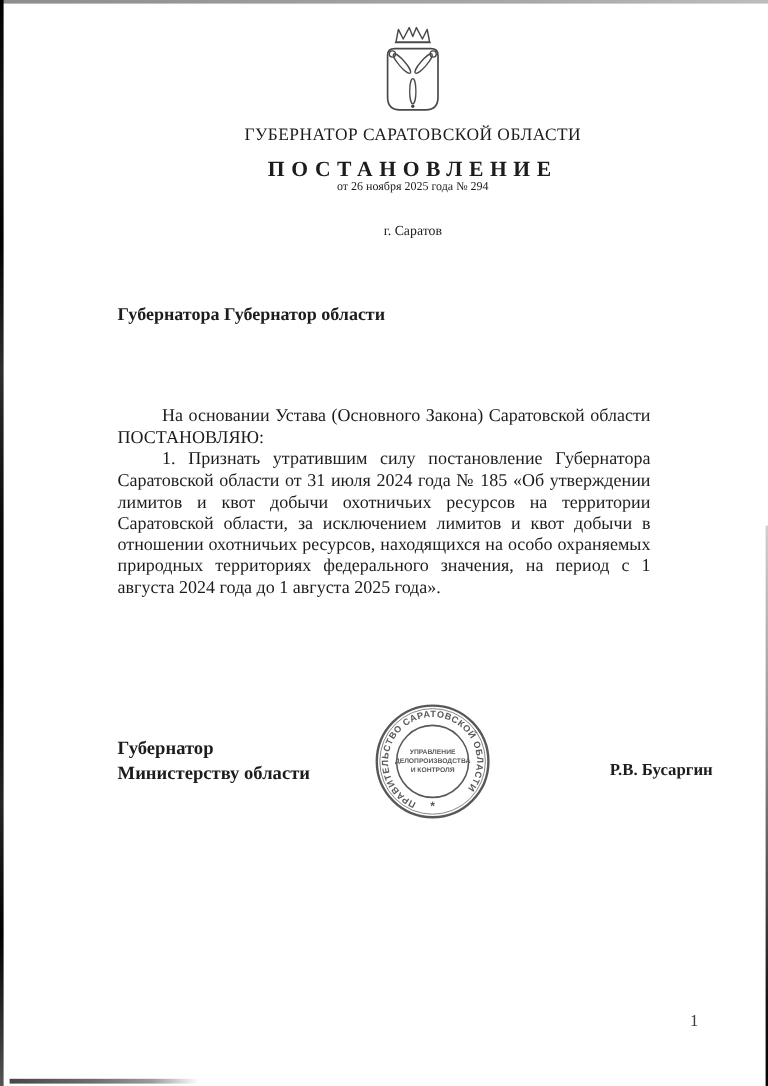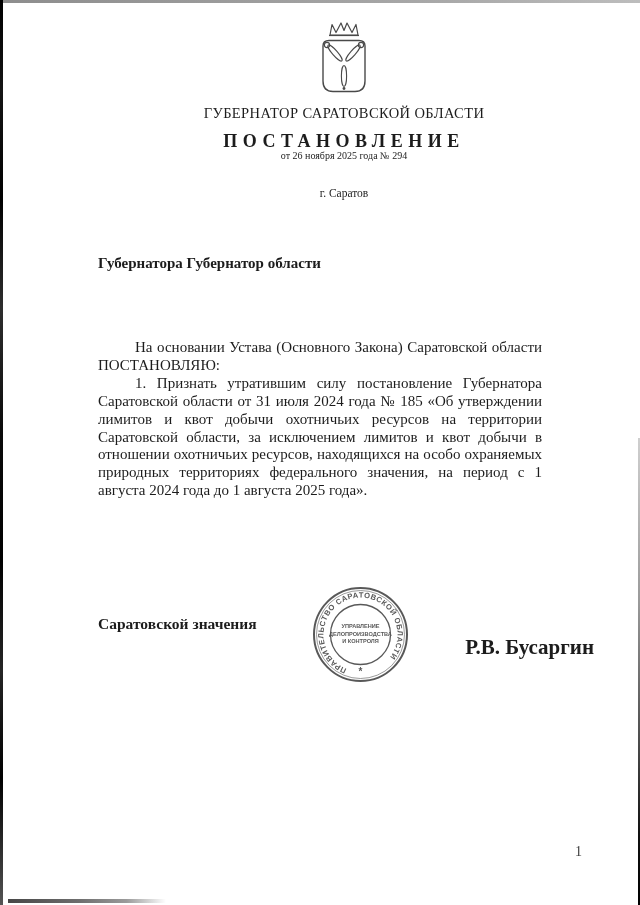--- a/index.html
+++ b/index.html
@@ -27,21 +27,21 @@
     font-size:15px; line-height:17.9px; text-align:justify;
   }
   .body-text p { margin:0; text-indent:37px; text-align:justify; }
   
   .sig-left {
     position:absolute; left:98px; top:614px;
     font-weight:bold; font-size:15.5px; line-height:20.5px;
   }
   .sig-name {
     position:absolute; right:46px; top:635px;
-    font-weight:bold; font-size:21px;
+    font-weight:bold; font-size:14px;
   }
   
   .stamp { position:absolute; left:311px; top:585px; opacity:0.9; }
   .stamp text { font-family:"Liberation Sans","DejaVu Sans",sans-serif; fill:#474747; }
   
   .page-num { position:absolute; left:575px; top:844px; font-size:14px; color:#3d3d3d; }
   
   .edge-top {
     position:absolute; top:0; left:0; right:0; height:3px;
     background:linear-gradient(to right,#8d8d8d,#a9a9a9 70%,#bdbdbd);
@@ -92,21 +92,22 @@
   <div class="subject">
     <div>Губернатора Губернатор области</div>
   </div>
 
   <div class="body-text">
     <p>На основании Устава (Основного Закона) Саратовской области ПОСТАНОВЛЯЮ:</p>
     <p>1. Признать утратившим силу постановление Губернатора Саратовской области от 31 июля 2024 года № 185 «Об утверждении лимитов и квот добычи охотничьих ресурсов на территории Саратовской области, за исключением лимитов и квот добычи в отношении охотничьих ресурсов, находящихся на особо охраняемых природных территориях федерального значения, на период с 1 августа 2024 года до 1 августа 2025 года».</p>
   </div>
 
   <div class="sig-left">
-    <div>Саратовской значения</div>
+    <div>Губернатор</div>
+    <div>Министерству области</div>
   </div>
   <div class="sig-name">Р.В. Бусаргин</div>
 
   <svg class="stamp" width="99" height="99" viewBox="0 0 99 99">
     <defs>
       <path id="ringPath" d="M 49.5,86.5 A 37,37 0 0,1 49.5,12.5 A 37,37 0 0,1 49.5,86.5"></path>
     </defs>
     <circle cx="49.5" cy="49.5" r="46.5" fill="none" stroke="#474747" stroke-width="2"></circle>
     <circle cx="49.5" cy="49.5" r="44" fill="none" stroke="#474747" stroke-width="0.6"></circle>
     <circle cx="49.5" cy="49.5" r="30" fill="none" stroke="#474747" stroke-width="1.3"></circle>

